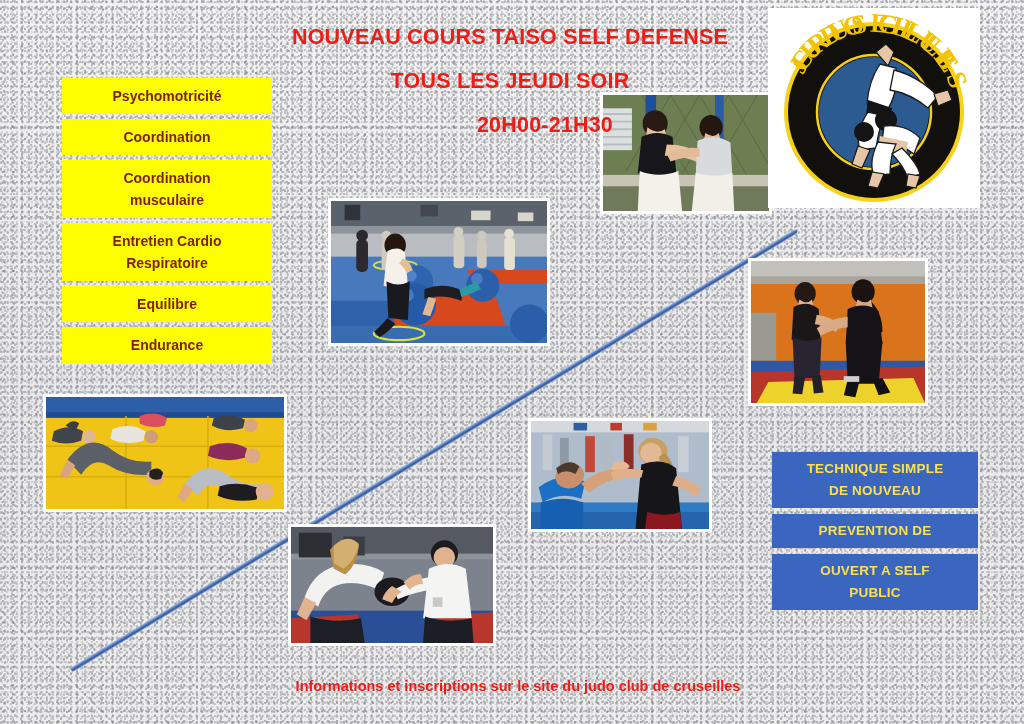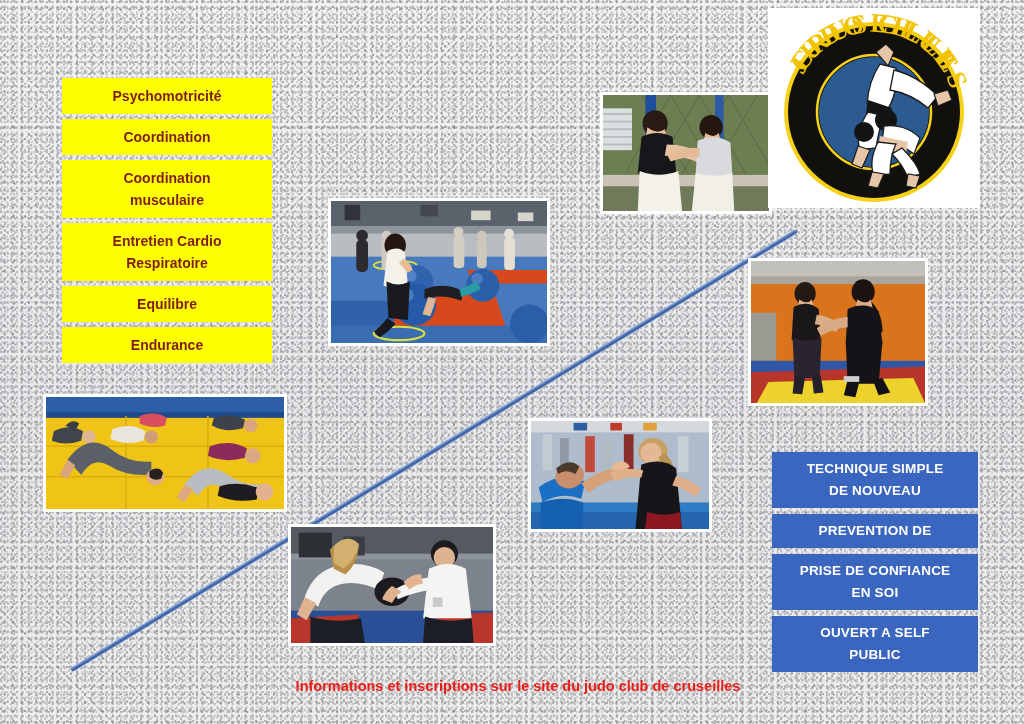--- a/index.html
+++ b/index.html
@@ -129,21 +129,21 @@
   
   #benefit-list {
     position: absolute;
     left: 772px;
     top: 452px;
     width: 206px;
     z-index: 4;
   }
   .benefit-box {
     background: #3a66bf;
-    color: #ffffff;
+    color: #fde047;
     font-weight: bold;
     font-size: 13.5px;
     text-align: center;
     line-height: 22px;
     padding: 6px 4px;
     margin-bottom: 6px;
     box-sizing: border-box;
     letter-spacing: .2px;
   }
   .benefit-box .l2 { display: block; }
@@ -186,20 +186,25 @@
 </style>
 </head>
 <body>
 
 <div id="poster">
 
   <div id="poster-bg"></div>
 
   <div id="diagonal-line"></div>
 
+  <div id="headline">
+    <div class="head-line-1">NOUVEAU COURS TAISO SELF DEFENSE</div>
+    <div class="head-line-2">TOUS LES JEUDI SOIR</div>
+    <div class="head-line-3">20H00-21H30</div>
+  </div>
 
   <div id="skill-list">
     <div class="skill-box">
       <span>Psychomotricité</span>
     </div>
     <div class="skill-box">
       <span>Coordination</span>
     </div>
     <div class="skill-box">
       <span class="l2">Coordination</span>
@@ -217,24 +222,20 @@
     </div>
   </div>
 
   <div id="benefit-list">
     <div class="benefit-box">
       <span class="l2">TECHNIQUE SIMPLE</span>
       <span class="l2">DE NOUVEAU</span>
     </div>
     <div class="benefit-box">
       <span class="l2">PREVENTION DE</span>
-    </div>
-    <div class="benefit-box">
-      <span class="l2">PRISE DE CONFIANCE</span>
-      <span class="l2">EN SOI</span>
     </div>
     <div class="benefit-box">
       <span class="l2">OUVERT A SELF</span>
       <span class="l2">PUBLIC</span>
     </div>
   </div>
 
   <div id="club-logo">
     <svg viewBox="0 0 212 200" width="212" height="200" aria-hidden="true">
       <defs>

